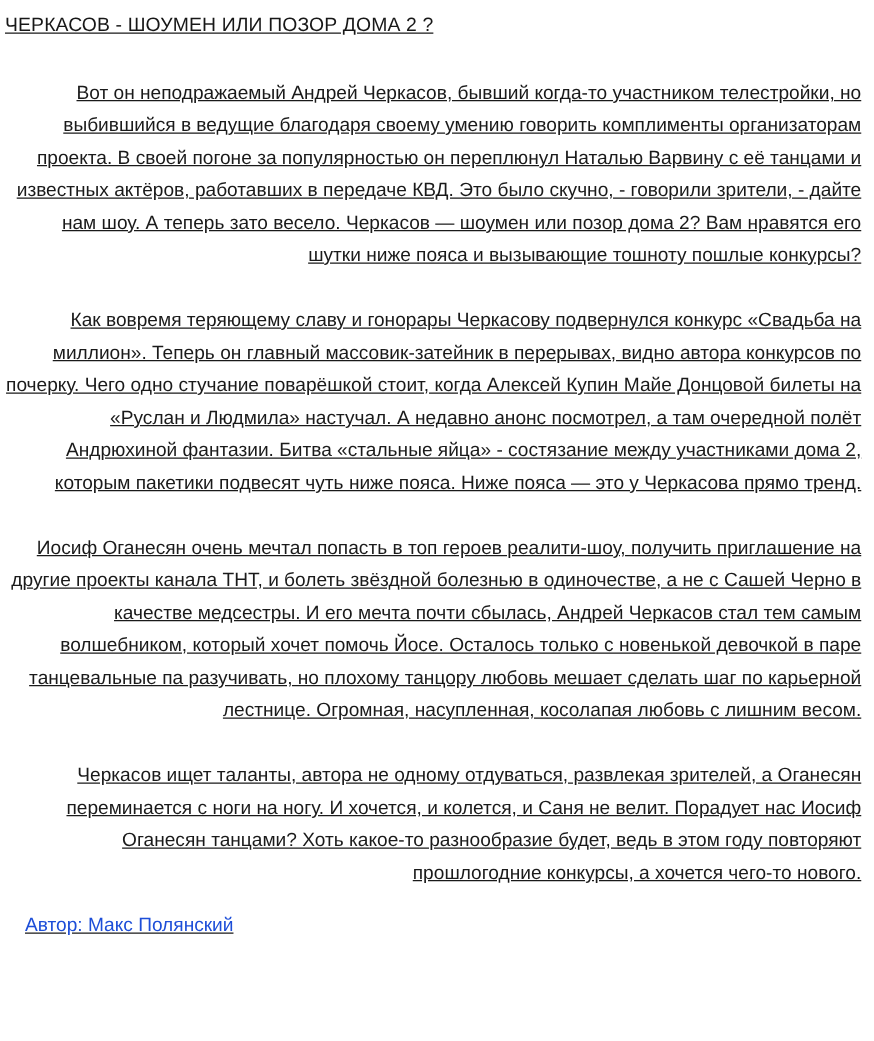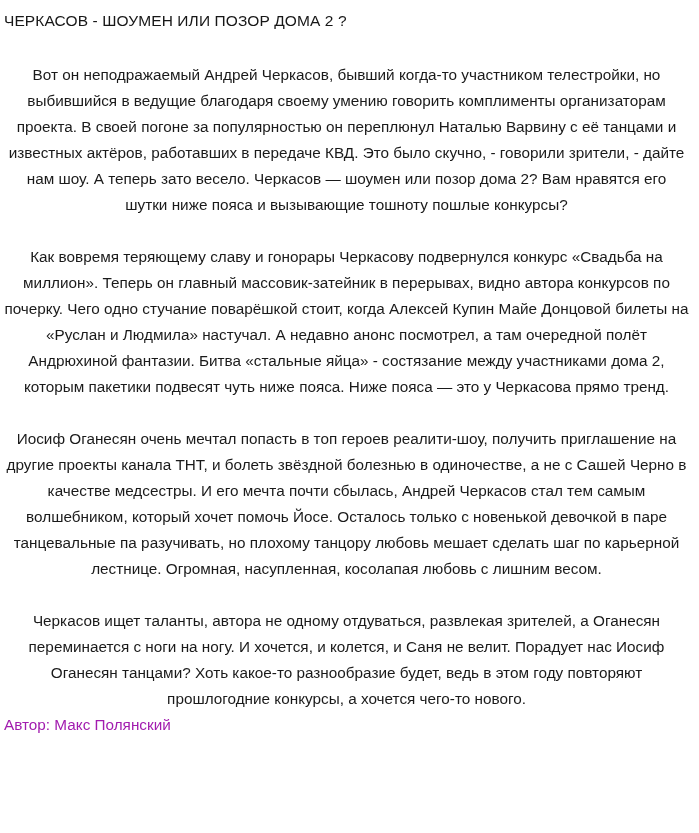--- a/index.html
+++ b/index.html
@@ -14,20 +14,21 @@
     overflow: hidden;
     font-family: "Liberation Sans", "DejaVu Sans", sans-serif;
     color: #1a1a1a;
     -webkit-font-smoothing: antialiased;
   }
 
   .article {
     box-sizing: border-box;
     width: 699px;
     padding: 10px 10px 0 4px;
+    text-decoration: underline;
   }
 
   .article-title {
     font-family: "Liberation Sans", "DejaVu Sans", sans-serif;
     font-size: 15.5px;
     font-weight: 400;
     line-height: 21px;
     letter-spacing: 0.1px;
     color: #171717;
     margin: 0 0 31px 0;
@@ -35,37 +36,37 @@
   }
 
   .article-body {
     font-size: 15.3px;
     line-height: 26px;
     color: #1a1a1a;
   }
 
   .para {
     margin: 0 0 26px 0;
-    text-align: center;
+    text-align: right;
   }
 
   .para:last-child {
     margin-bottom: 0;
   }
 
   
   .para.tight {
     margin-bottom: 0;
   }
 
   .byline {
-    margin: 0;
+    margin: 16px;
     font-size: 15.3px;
     line-height: 26px;
-    color: #a21caf;
+    color: #1d4ed8;
   }
 </style>
 </head>
 <body>
 
 <article class="article">
 
   <h1 class="article-title">ЧЕРКАСОВ - ШОУМЕН ИЛИ ПОЗОР ДОМА 2 ?</h1>
 
   <div class="article-body">

